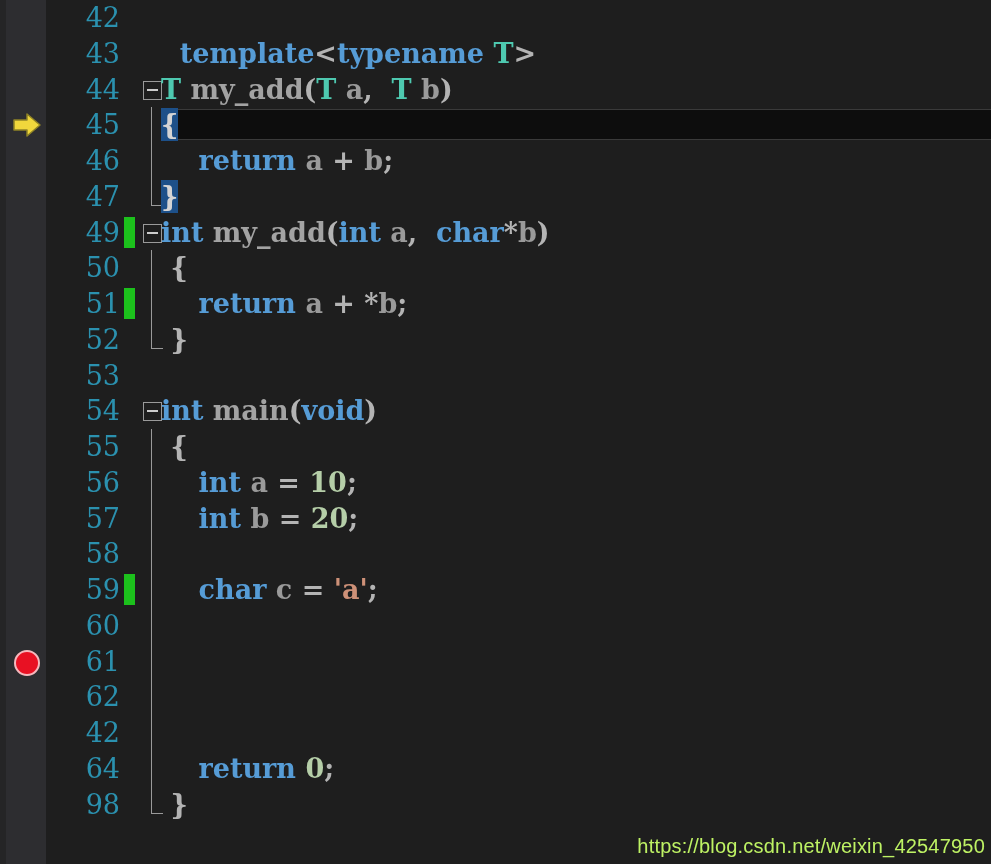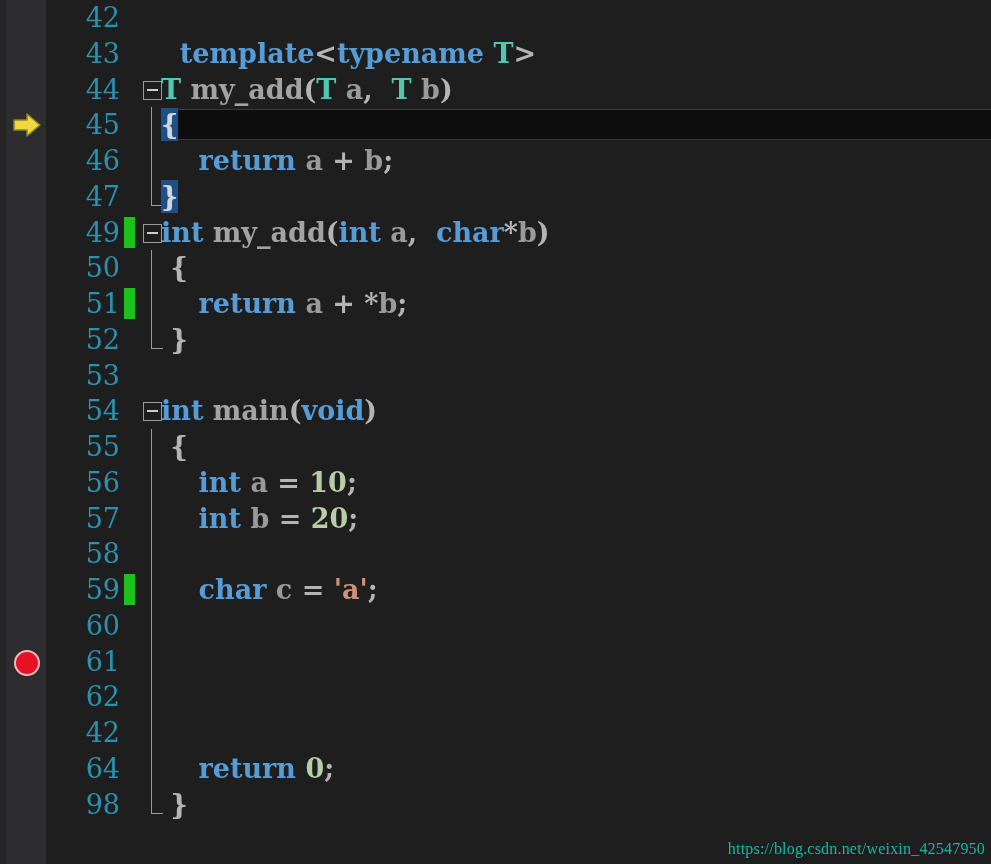--- a/index.html
+++ b/index.html
@@ -177,23 +177,23 @@
     color: #d4d4d4;
     background: #1d5089;
     padding: 1px 0;
   }
 
   
   .watermark {
     position: absolute;
     right: 6px;
     bottom: 6px;
-    color: #14b8a6;
-    font-size: 16px;
-    font-family: Liberation Serif, serif;
+    color: #bef264;
+    font-size: 20px;
+    font-family: Liberation Sans, sans-serif;
     letter-spacing: 0.2px;
   }
 </style>
 </head>
 <body>
 
 <div id="editor">
 
   <div class="left-strip"></div>
   <div class="gutter-band"></div>

